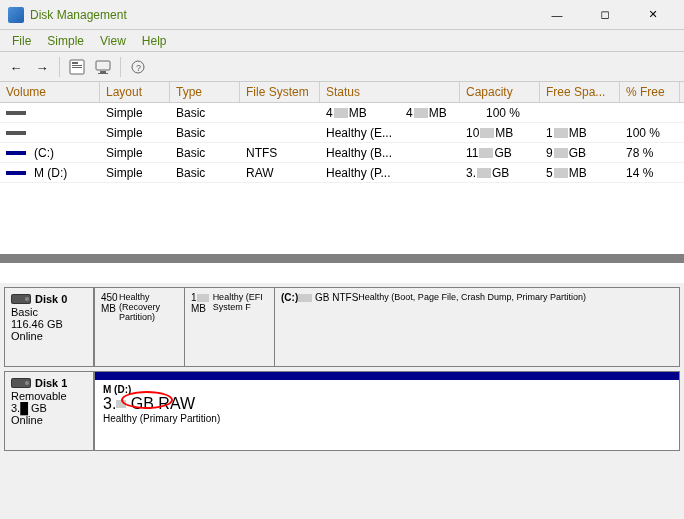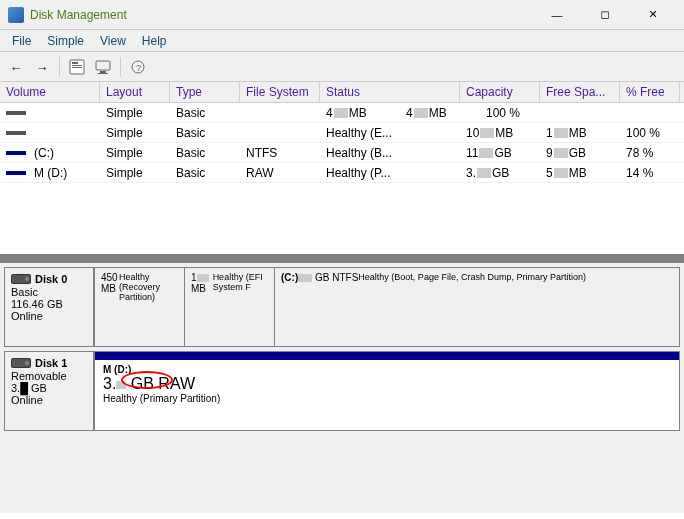--- a/index.html
+++ b/index.html
@@ -55,21 +55,21 @@
       height: 22px;
       display: flex;
       align-items: center;
       padding: 0 4px;
       border-bottom: 1px solid #ccc;
     }
     .menu-item {
       padding: 2px 8px;
       font-size: 12px;
       cursor: pointer;
-      color: #0c4a6e;
+      color: #4d7c0f;
     }
 
     
     .toolbar {
       background: #f0f0f0;
       height: 30px;
       display: flex;
       align-items: center;
       padding: 2px 4px;
       border-bottom: 1px solid #ccc;
@@ -114,21 +114,21 @@
       background: #f0f0f0;
       border-bottom: 1px solid #ccc;
       position: sticky;
       top: 0;
       z-index: 10;
     }
     .col-header {
       padding: 3px 6px;
       font-size: 12px;
       font-weight: normal;
-      color: #4c1d95;
+      color: #a16207;
       border-right: 1px solid #d0d0d0;
       cursor: pointer;
       user-select: none;
       white-space: nowrap;
       overflow: hidden;
     }
 
     
     .table-body { }
     .table-row {
@@ -213,20 +213,21 @@
       align-items: center;
       justify-content: center;
     }
 
     .disk-section {
       height: 250px;
       background: #f0f0f0;
       overflow-y: scroll;
       overflow-x: hidden;
       position: relative;
+      margin-top: 20px;
     }
 
     .disk-content {
       padding: 4px;
     }
   </style>
 </head>
 <body>
 
 <div class="title-bar">

